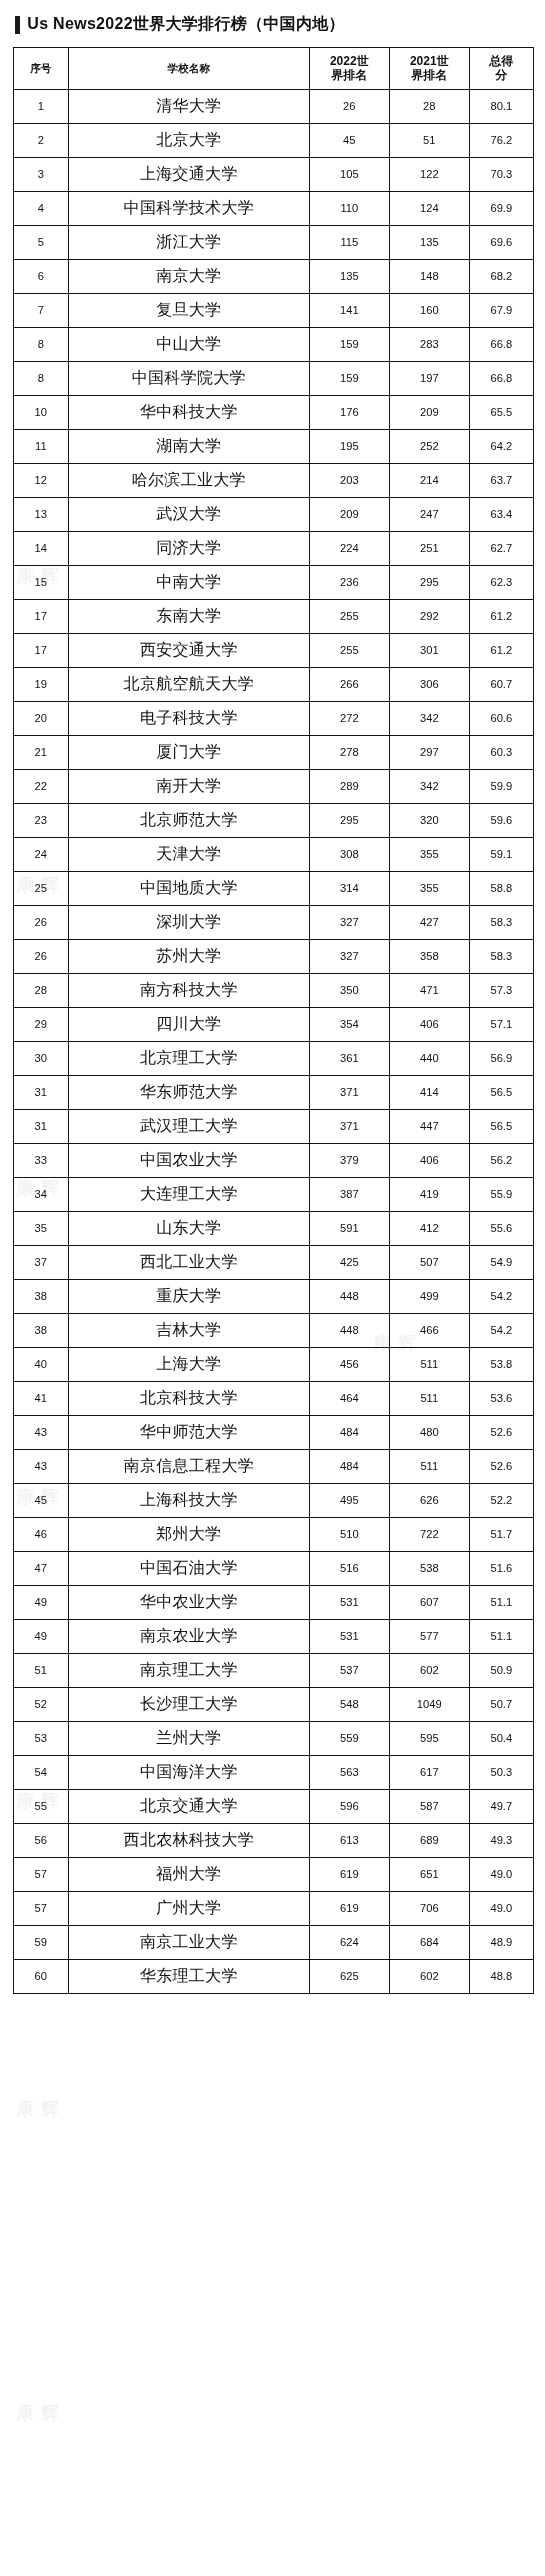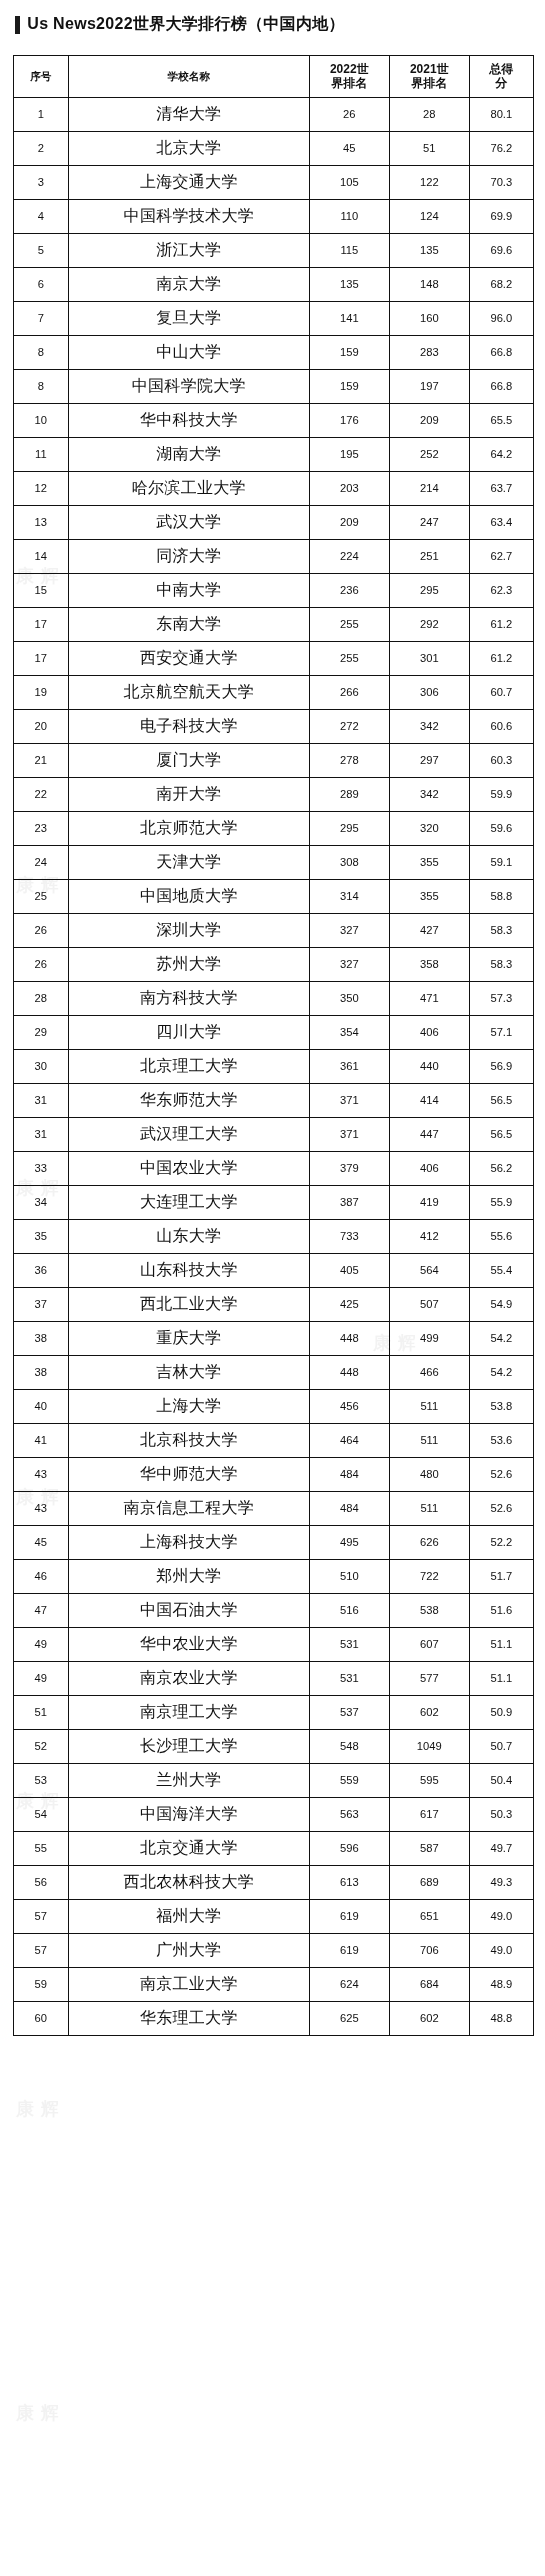--- a/index.html
+++ b/index.html
@@ -36,21 +36,20 @@
   .title-text {
     font-size: 16px;
     font-weight: bold;
     letter-spacing: 0.3px;
     color: #111;
     white-space: nowrap;
   }
   
   .table-wrap {
     padding: 0 12.8px 21px 12.8px;
-    margin-top: 8px;
   }
   table.rank-table {
     width: 520px;
     border-collapse: collapse;
     table-layout: fixed;
     border: 1.1px solid #111;
   }
   table.rank-table col.c-idx   { width: 55px; }
   table.rank-table col.c-name  { width: 241px; }
   table.rank-table col.c-r2022 { width: 80px; }
@@ -180,21 +179,21 @@
             <td class="name">南京大学</td>
             <td class="num">135</td>
             <td class="num">148</td>
             <td class="num">68.2</td>
           </tr>
           <tr>
             <td class="num">7</td>
             <td class="name">复旦大学</td>
             <td class="num">141</td>
             <td class="num">160</td>
-            <td class="num">96.0</td>
+            <td class="num">67.9</td>
           </tr>
           <tr>
             <td class="num">8</td>
             <td class="name">中山大学</td>
             <td class="num">159</td>
             <td class="num">283</td>
             <td class="num">66.8</td>
           </tr>
           <tr>
             <td class="num">8</td>
@@ -367,30 +366,23 @@
           <tr>
             <td class="num">34</td>
             <td class="name">大连理工大学</td>
             <td class="num">387</td>
             <td class="num">419</td>
             <td class="num">55.9</td>
           </tr>
           <tr>
             <td class="num">35</td>
             <td class="name">山东大学</td>
-            <td class="num">733</td>
+            <td class="num">591</td>
             <td class="num">412</td>
             <td class="num">55.6</td>
-          </tr>
-          <tr>
-            <td class="num">36</td>
-            <td class="name">山东科技大学</td>
-            <td class="num">405</td>
-            <td class="num">564</td>
-            <td class="num">55.4</td>
           </tr>
           <tr>
             <td class="num">37</td>
             <td class="name">西北工业大学</td>
             <td class="num">425</td>
             <td class="num">507</td>
             <td class="num">54.9</td>
           </tr>
           <tr>
             <td class="num">38</td>

